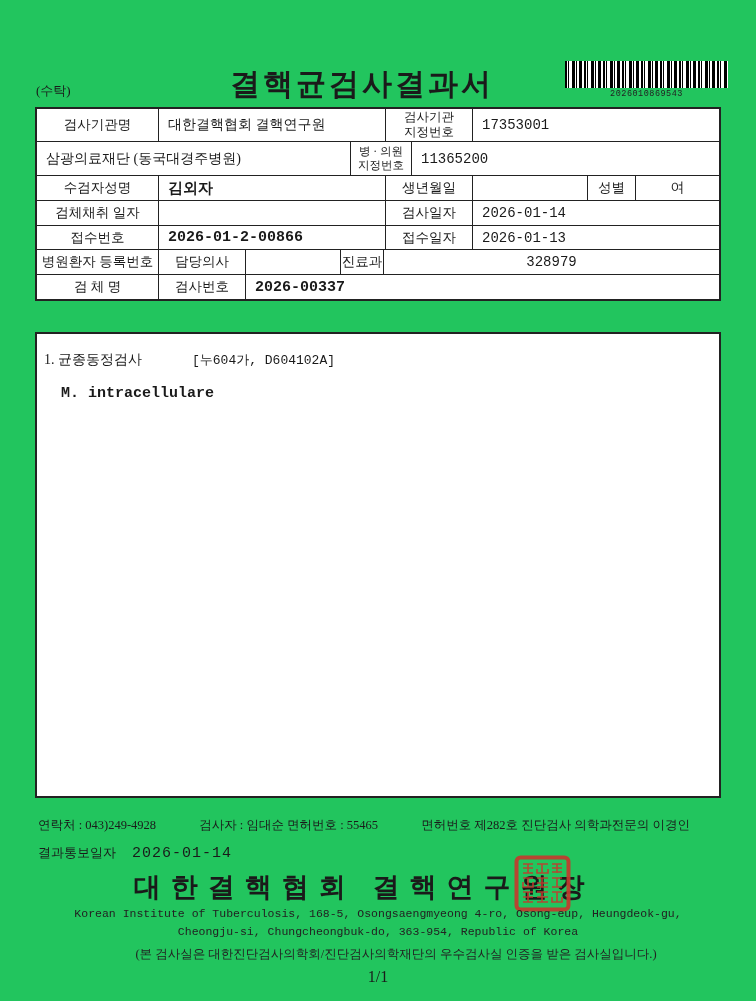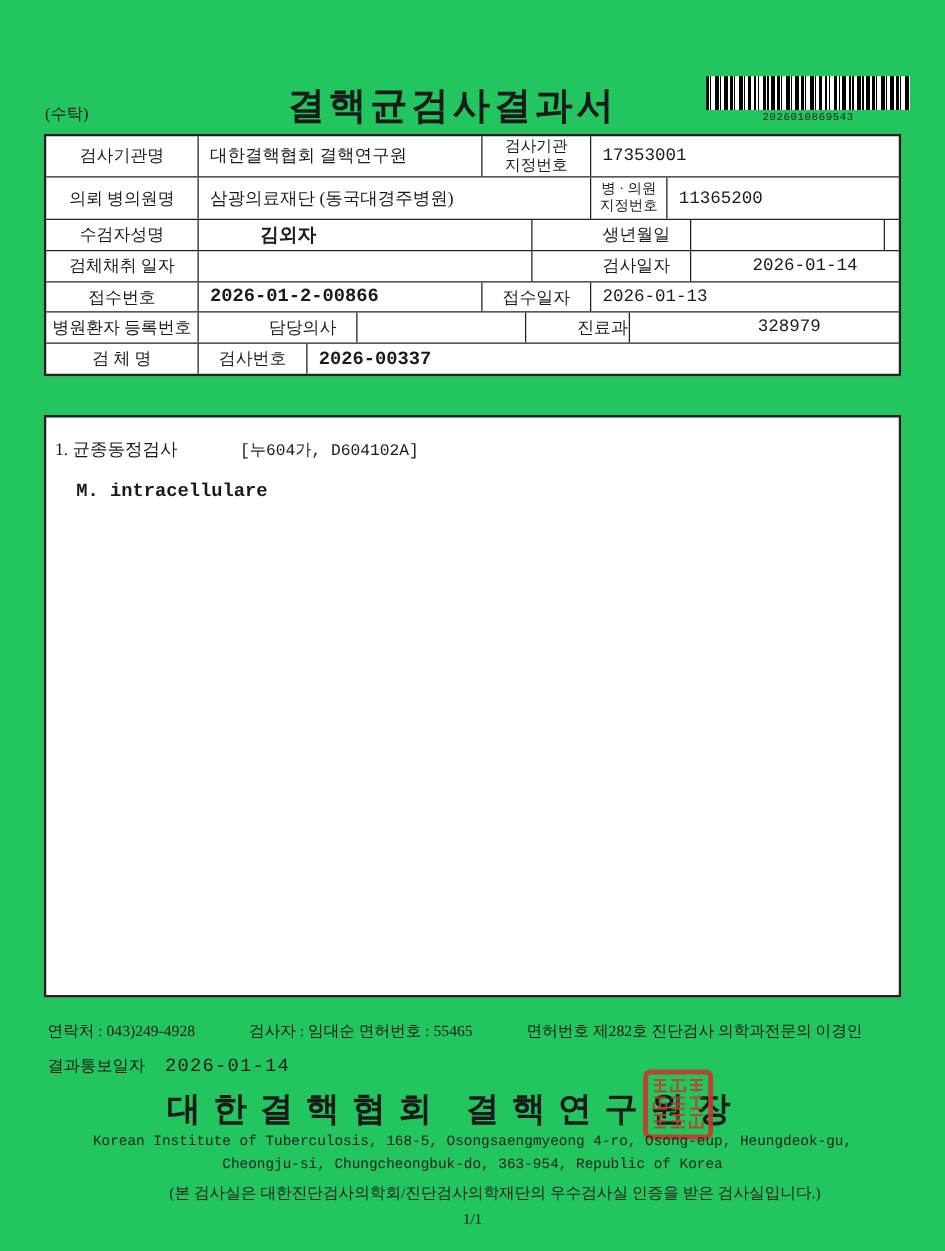--- a/index.html
+++ b/index.html
@@ -44,21 +44,21 @@
   .cen{justify-content:center;padding-left:0;text-align:center;}
   .mono{font-family:"Liberation Mono","DejaVu Sans Mono",monospace;}
   .bold{font-weight:bold;font-size:15px;}
   .fill{flex:1;}
   .w122{width:122px;flex:none;} .w227{width:227px;flex:none;}
   .w87{width:87px;flex:none;}  .w314{width:314px;flex:none;}
   .w61{width:61px;flex:none;}  .w115{width:115px;flex:none;}
   .w48{width:48px;flex:none;}  .w95{width:95px;flex:none;}
   .w43{width:43px;flex:none;}
   .h33{height:33px;} .h34{height:34px;} .h32{height:32px;}
-  .h25{height:25px;gap:40px;} .h24{height:24px;}
+  .h25{height:25px;} .h24{height:24px;}
   
   .result-box{
     position:absolute;left:35px;top:332px;width:686px;height:466px;
     border:2px solid #222;box-sizing:border-box;background:#fff;
   }
   .result-line1{display:flex;align-items:baseline;margin:17px 0 0 7px;}
   .result-item-title{font-size:14px;}
   .result-item-code{font-family:"Liberation Mono","DejaVu Sans Mono",monospace;font-size:13px;margin-left:50px;}
   .result-organism{
     font-family:"Liberation Mono","DejaVu Sans Mono",monospace;
@@ -83,21 +83,21 @@
     font-size:27px;font-weight:bold;letter-spacing:10px;transform:translateX(-14px);
     white-space:nowrap;
   }
   .seal{position:absolute;left:514px;top:855px;width:57px;height:57px;opacity:.92;}
   .footer-bottom{position:absolute;left:0;top:905px;width:100%;text-align:center;}
   .addr-en{
     font-family:"Liberation Mono","DejaVu Sans Mono",monospace;
     font-size:11.5px;line-height:18px;color:#222;
   }
   .accred-note{font-size:12.5px;margin-top:5px;color:#222;padding-left:36px;}
-  .page-number{font-size:12px;margin-top:5px;}
+  .page-number{font-size:16px;margin-top:5px;}
 </style>
 </head>
 <body>
 
 <div class="page">
 
   <div class="consignment">(수탁)</div>
   <div class="doc-title">결핵균검사결과서</div>
   <div class="barcode-wrap">
     <div class="barcode"></div>
@@ -106,21 +106,20 @@
 
   <div class="info-table">
     <div class="tr h33">
       <div class="c lab w122">검사기관명</div>
       <div class="c val w227">대한결핵협회 결핵연구원</div>
       <div class="c lab lab2 w87">검사기관
 지정번호</div>
       <div class="c val mono fill">17353001</div>
     </div>
     <div class="tr h34">
-      <div class="c lab w122">의뢰 병의원명</div>
       <div class="c val w314">삼광의료재단 (동국대경주병원)</div>
       <div class="c lab lab3 w61">병 · 의원
 지정번호</div>
       <div class="c val mono fill">11365200</div>
     </div>
     <div class="tr h25">
       <div class="c lab w122">수검자성명</div>
       <div class="c val bold w227">김외자</div>
       <div class="c lab w87">생년월일</div>
       <div class="c val w115"></div>

